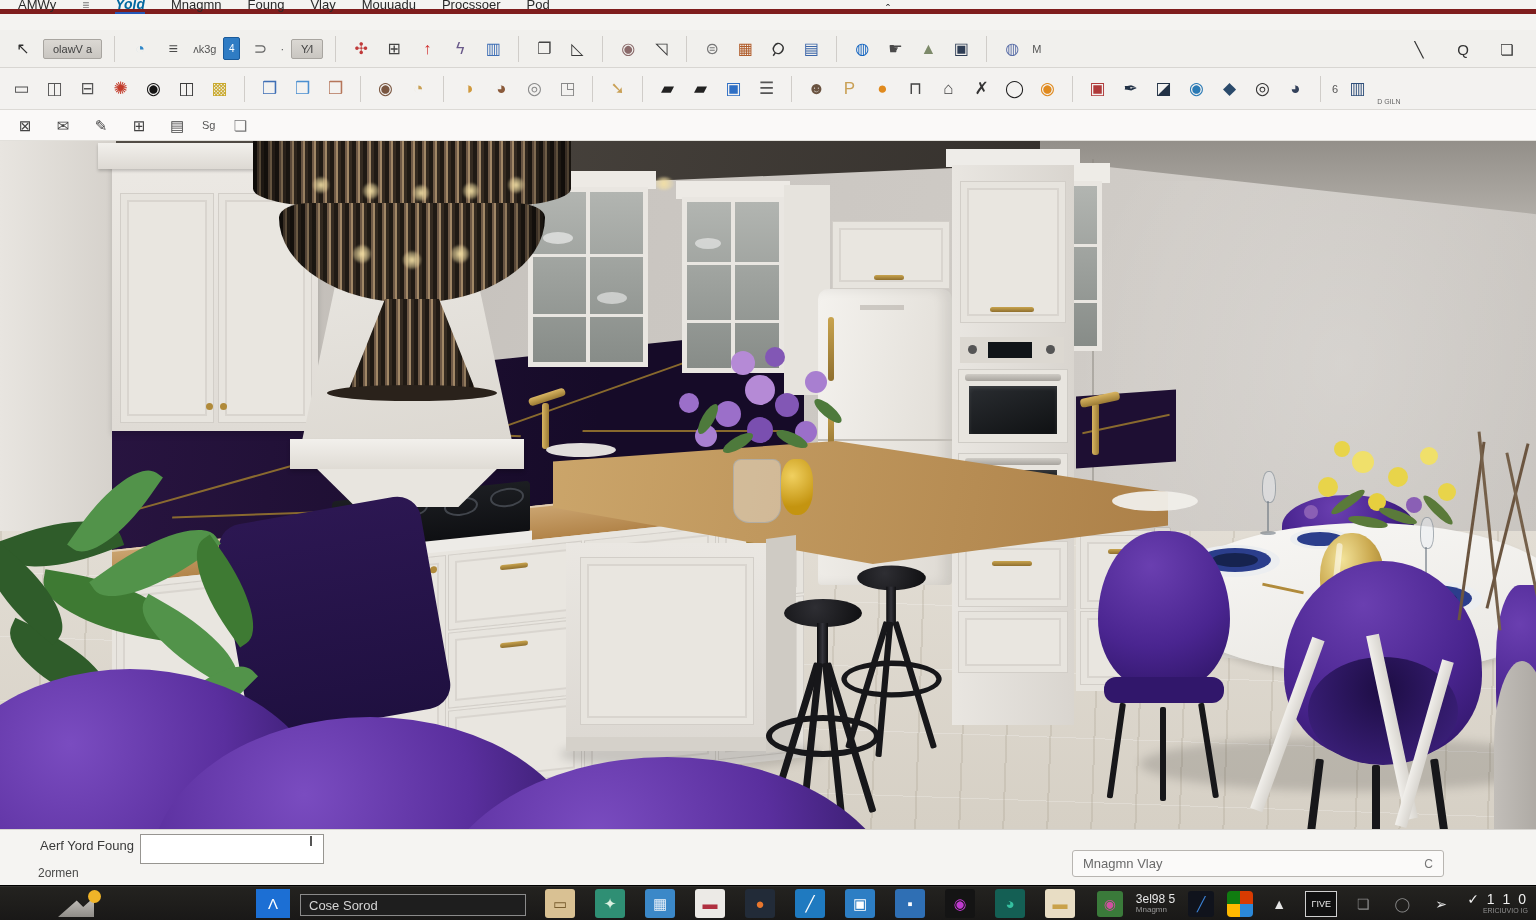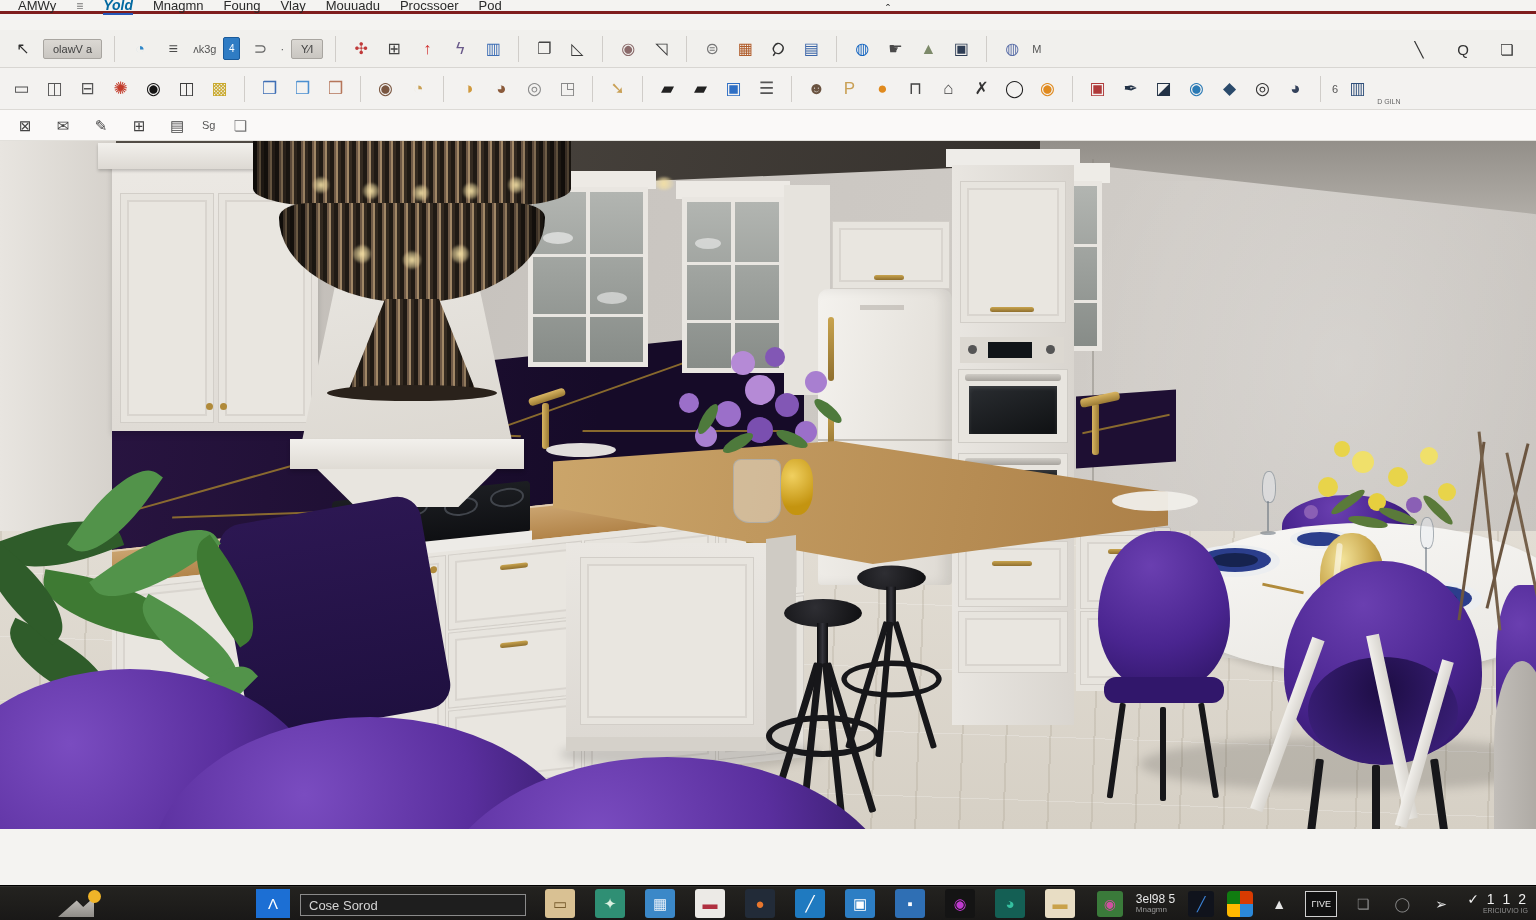--- a/index.html
+++ b/index.html
@@ -1,20 +1,20 @@
 <!DOCTYPE html>
 <html><head>
 <meta charset="utf-8">
 <style>
   html,body{margin:0;padding:0;background:#888;}
   #app{position:relative;width:1536px;height:920px;overflow:hidden;background:#f4f3f1;
        font-family:"Liberation Sans",sans-serif;-webkit-font-smoothing:antialiased;}
   
   #menubar{position:absolute;left:0;top:0;width:1536px;height:14px;background:#f4f3f1;
-           border-bottom:3px solid #7f1d1d;display:flex;align-items:center;gap:20px;padding-left:18px;box-sizing:border-box;}
+           border-bottom:5px solid #7f1d1d;display:flex;align-items:center;gap:26px;padding-left:18px;box-sizing:border-box;}
   .menuitem{font-size:13px;color:#2a2a2a;white-space:nowrap;cursor:default;}
   .menuitem.logo{color:#0369a1;font-style:italic;font-weight:bold;font-size:14px;border-bottom:2px solid #2456b8;}
   .menuitem.glyph{color:#777;font-size:12px;}
   #menucaret{position:absolute;left:886px;top:3px;font-size:12px;color:#333;}
   
   .tbrow{position:relative;display:flex;align-items:center;box-sizing:border-box;}
   #tb1{position:absolute;left:0;top:30px;width:1536px;height:38px;background:#f1f0ed;border-bottom:1px solid #d8d6d2;padding-left:10px;gap:7px;}
   #tb2{position:absolute;left:0;top:68px;width:1536px;height:42px;background:#f3f2f0;border-bottom:1px solid #dcdad6;padding-left:8px;gap:6px;}
   #tb3{position:absolute;left:0;top:110px;width:1536px;height:31px;background:#faf9f8;border-bottom:1px solid #e2e0db;padding-left:12px;gap:12px;}
   .tbicon{display:inline-block;width:27px;text-align:center;font-size:17px;line-height:1;cursor:default;}
@@ -486,20 +486,30 @@
       <div class="glow" style="left:110px;top:46px;width:16px;height:16px;border-radius:50%;"></div>
       <div class="glow" style="left:160px;top:48px;width:16px;height:16px;border-radius:50%;"></div>
       <div class="glow" style="left:210px;top:46px;width:16px;height:16px;border-radius:50%;"></div>
       <div class="glow" style="left:255px;top:40px;width:16px;height:16px;border-radius:50%;"></div>
       <div class="glow" style="left:100px;top:108px;width:18px;height:18px;border-radius:50%;"></div>
       <div class="glow" style="left:150px;top:114px;width:18px;height:18px;border-radius:50%;"></div>
       <div class="glow" style="left:198px;top:108px;width:18px;height:18px;border-radius:50%;"></div>
     </div>
   </div>
 
+  <div id="statusbar">
+    <span id="status-label-top">Aerf Yord Foung</span>
+    <input id="status-input" value="" style="">
+    <div id="status-input-mark"></div>
+    <span id="status-label-bottom">2ormen</span>
+    <div id="measure-box">
+      <span id="measure-value">Mnagmn Vlay</span>
+      <span id="measure-suffix">C</span>
+    </div>
+  </div>
 
   <div id="taskbar">
     <div id="start-btn">
       <div id="start-shape"></div>
       <div id="start-dot"></div>
     </div>
     <div id="pinned-tile">
         <span>Λ</span>
       </div>
     <div id="task-search">
@@ -525,19 +535,19 @@
           <div id="weather-desc">Mnagmn</div>
         </div>
         <span class="trayicon" style="background: rgb(16, 19, 28); color: rgb(59, 130, 214);">╱</span>
         <span class="trayicon" style="background: conic-gradient(rgb(216, 59, 1) 0deg, rgb(216, 59, 1) 25%, rgb(43, 136, 216) 0deg, rgb(43, 136, 216) 50%, rgb(255, 185, 0) 0deg, rgb(255, 185, 0) 75%, rgb(16, 124, 16) 0deg); border-radius: 4px;"></span>
         <span class="trayicon" style="background: transparent; color: rgb(229, 229, 229);">▲</span>
         <span id="fivebox">ΓIVE</span>
         <span class="trayicon" style="background: transparent; color: rgb(138, 138, 138);">❏</span>
         <span class="trayicon" style="background: transparent; color: rgb(138, 138, 138);">◯</span>
         <span class="trayicon" style="background: transparent; color: rgb(232, 232, 232);">➢</span>
         <div id="clock">
-          <div id="clock-top">✓ 1 1 2</div>
+          <div id="clock-top">✓ 1 1 0</div>
           <div id="clock-bottom">ERICIUVIO IG</div>
         </div>
       </div>
   </div>
 
 </div>
 
 </body></html>

